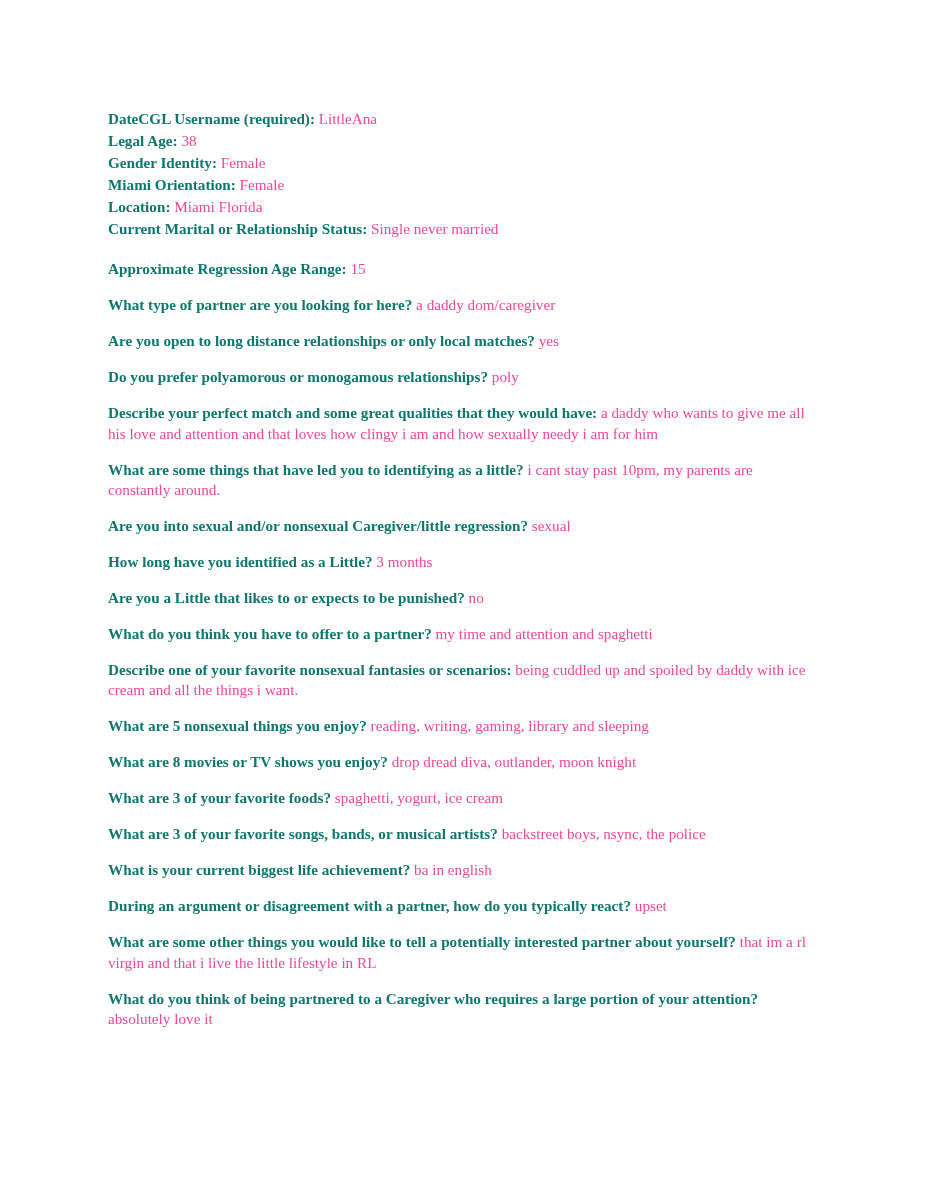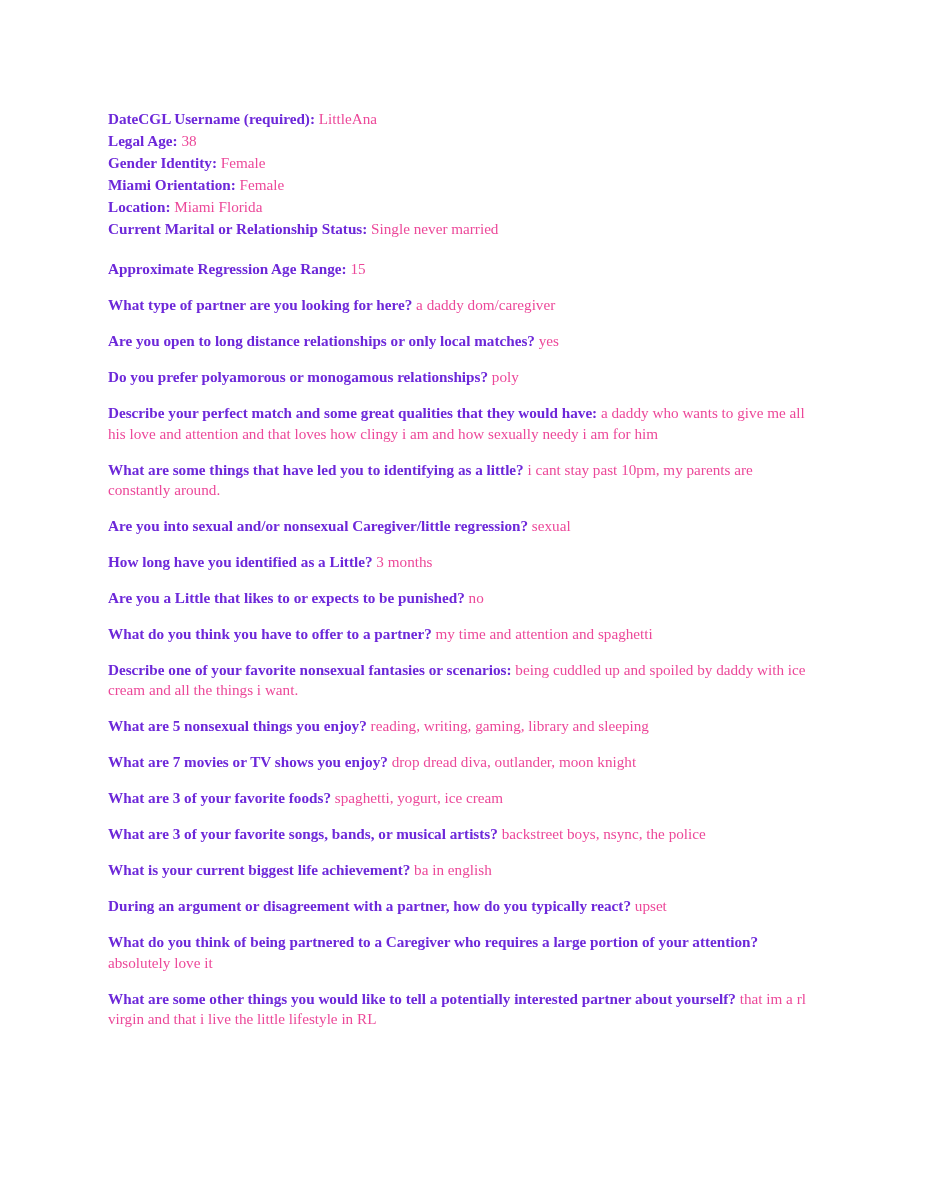--- a/index.html
+++ b/index.html
@@ -33,21 +33,21 @@
     margin: 0 0 16px 0;
     text-align: left;
     color: #444f57;
   }
   .block.tight {
     margin-bottom: 0;
     line-height: 1.42;
   }
   .q {
     font-weight: bold;
-    color: #6d28d9;
+    color: #0f766e;
   }
   .a {
     font-weight: normal;
     color: #ec4899;
   }
   .header-group {
     margin-bottom: 19px;
   }
   .header-group .block {
     margin-bottom: 0;
@@ -141,21 +141,21 @@
       <span class="q">Describe one of your favorite nonsexual fantasies or scenarios:</span>
       <span class="a">being cuddled up and spoiled by daddy with ice cream and all the things i want.</span>
     </p>
 
     <p class="block">
       <span class="q">What are 5 nonsexual things you enjoy?</span>
       <span class="a">reading, writing, gaming, library and sleeping</span>
     </p>
 
     <p class="block">
-      <span class="q">What are 7 movies or TV shows you enjoy?</span>
+      <span class="q">What are 8 movies or TV shows you enjoy?</span>
       <span class="a">drop dread diva, outlander, moon knight</span>
     </p>
 
     <p class="block">
       <span class="q">What are 3 of your favorite foods?</span>
       <span class="a">spaghetti, yogurt, ice cream</span>
     </p>
 
     <p class="block">
       <span class="q">What are 3 of your favorite songs, bands, or musical artists?</span>
@@ -167,23 +167,23 @@
       <span class="q">What is your current biggest life achievement?</span>
       <span class="a">ba in english</span>
     </p>
 
     <p class="block">
       <span class="q">During an argument or disagreement with a partner, how do you typically react?</span>
       <span class="a">upset</span>
     </p>
 
     <p class="block">
-      <span class="q">What do you think of being partnered to a Caregiver who requires a large portion of your attention?</span>
-      <span class="a">absolutely love it</span>
+      <span class="q">What are some other things you would like to tell a potentially interested partner about yourself?</span>
+      <span class="a">that im a rl virgin and that i live the little lifestyle in RL</span>
     </p>
 
     <p class="block">
-      <span class="q">What are some other things you would like to tell a potentially interested partner about yourself?</span>
-      <span class="a">that im a rl virgin and that i live the little lifestyle in RL</span>
+      <span class="q">What do you think of being partnered to a Caregiver who requires a large portion of your attention?</span>
+      <span class="a">absolutely love it</span>
     </p>
 
   </div>
 </div>
 
 </body></html>

